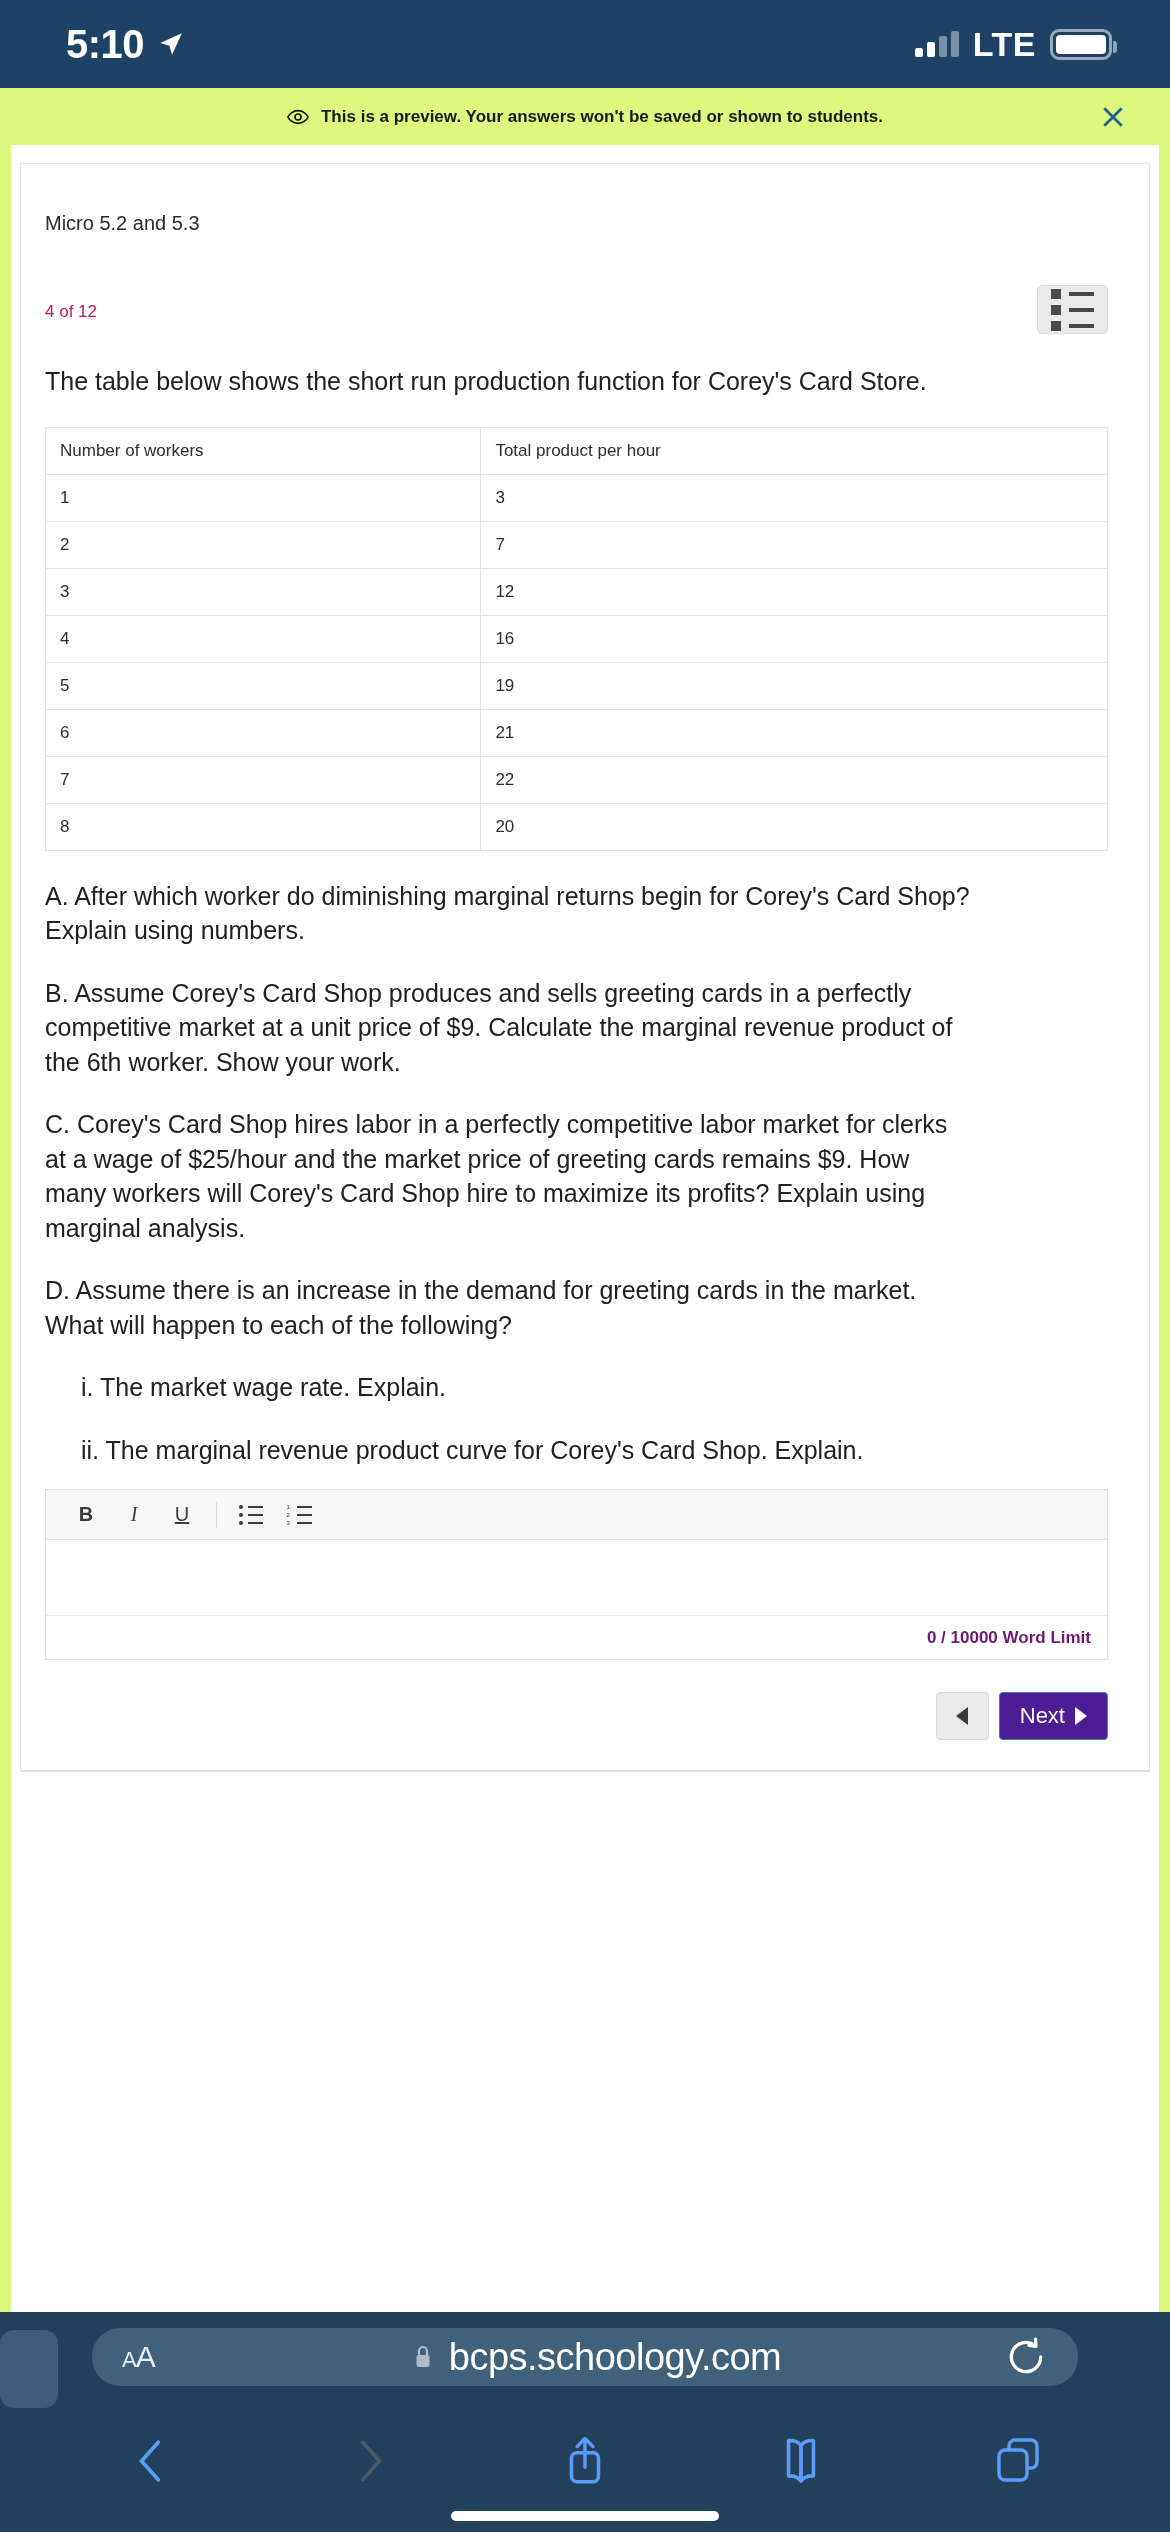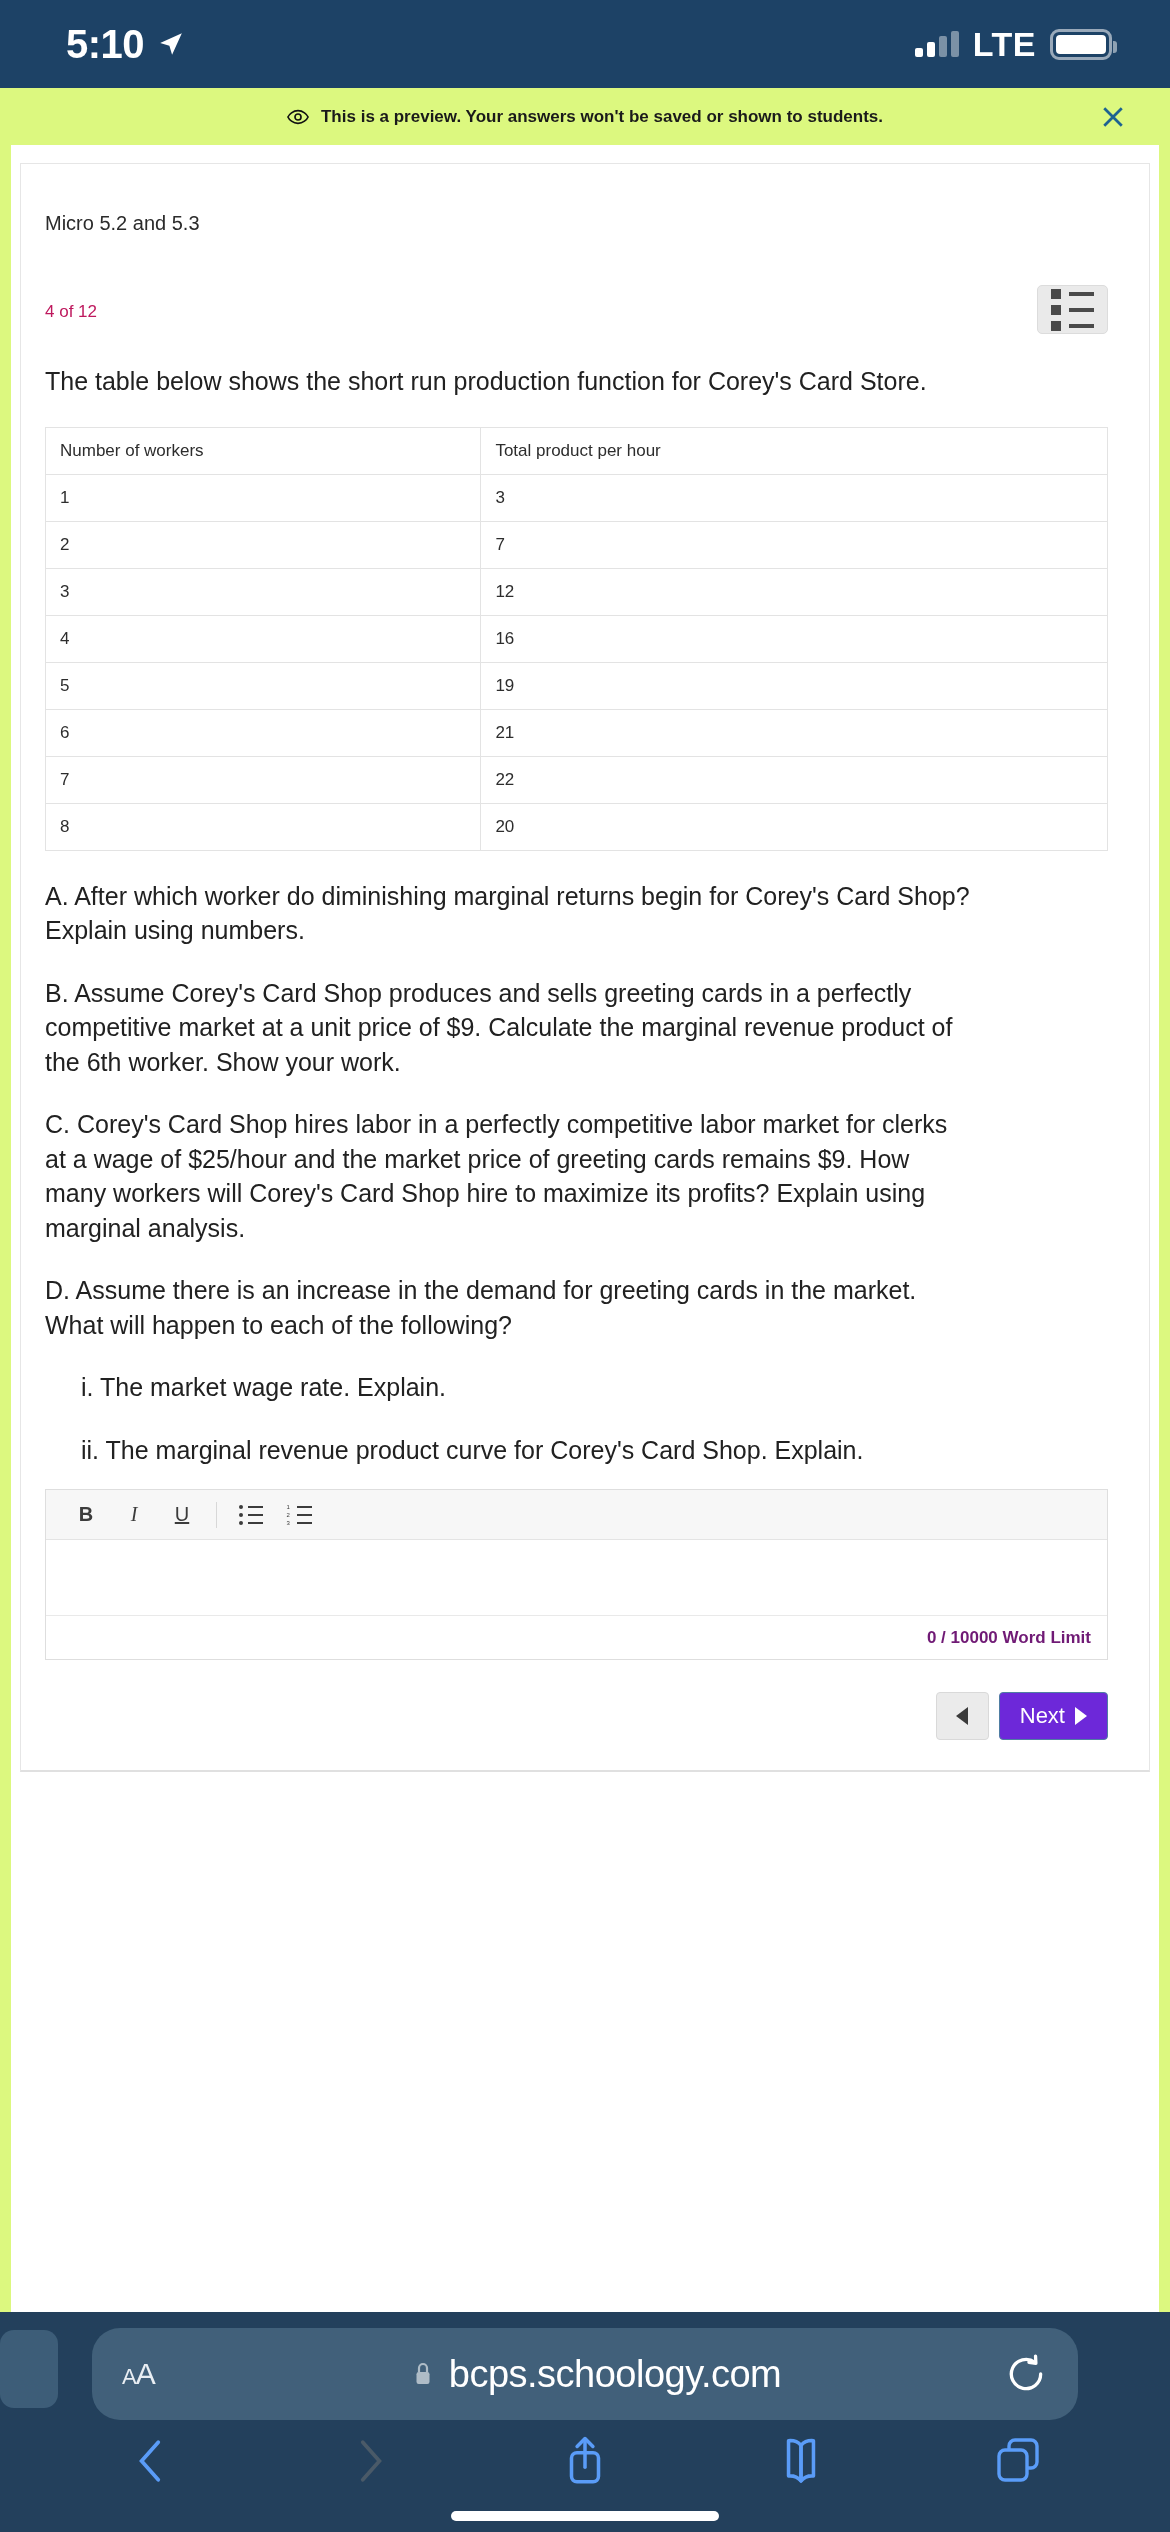--- a/index.html
+++ b/index.html
@@ -150,41 +150,41 @@
     font-size:17px; color:#701a75;font-weight:bold;
   }
 
   
   .nav-row { margin-top:32px; display:flex; justify-content:flex-end; align-items:center; gap:10px; }
   .btn-prev {
     width:53px; height:48px; background:#ebebeb; border:1px solid #d9d9d9; border-radius:4px;
     display:flex; align-items:center; justify-content:center;
   }
   .btn-next {
-    height:48px; background:#6d28d9; border:1px solid #4f7ea3; border-radius:4px;
+    height:48px; background:#4c1d95; border:1px solid #4f7ea3; border-radius:4px;
     color:#ffffff; font-size:22px;
     display:flex; align-items:center; justify-content:center; gap:10px;
     padding:0 20px;
   }
   .tri-l { width:0;height:0;border-top:9px solid transparent;border-bottom:9px solid transparent;border-right:12px solid #3a3a3a; }
   .tri-r { width:0;height:0;border-top:9px solid transparent;border-bottom:9px solid transparent;border-left:12px solid #ffffff; }
 
   
   .safari-chrome {
     position:absolute; left:0; right:0; bottom:0;
     height:220px;
     background:#23405c;
   }
   .url-row { position:relative; height:110px; display:flex; align-items:center; }
   .tab-peek {
     position:absolute; left:0; top:18px; width:58px; height:78px;
     background:#3d5d78; border-radius:14px;
   }
   .url-bar {
-    position:absolute; left:92px; right:92px; top:16px; height:92px;
+    position:absolute; left:92px; right:92px; top:16px; height:58px;
     background:#41607a; border-radius:28px;
     display:flex; align-items:center; padding:0 30px;
   }
   .aa-btn { font-size:30px; color:#e9eef3; letter-spacing:-1px; width:84px; }
   .aa-btn small { font-size:22px; }
   .url-center { flex:1; display:flex; align-items:center; justify-content:center; gap:16px; }
   .lock-icon { width:20px; height:26px; }
   .url-text { font-size:38px; color:#ffffff; font-weight:400; letter-spacing:-0.5px; }
   .reload-btn { width:60px; display:flex; justify-content:flex-end; }
 

